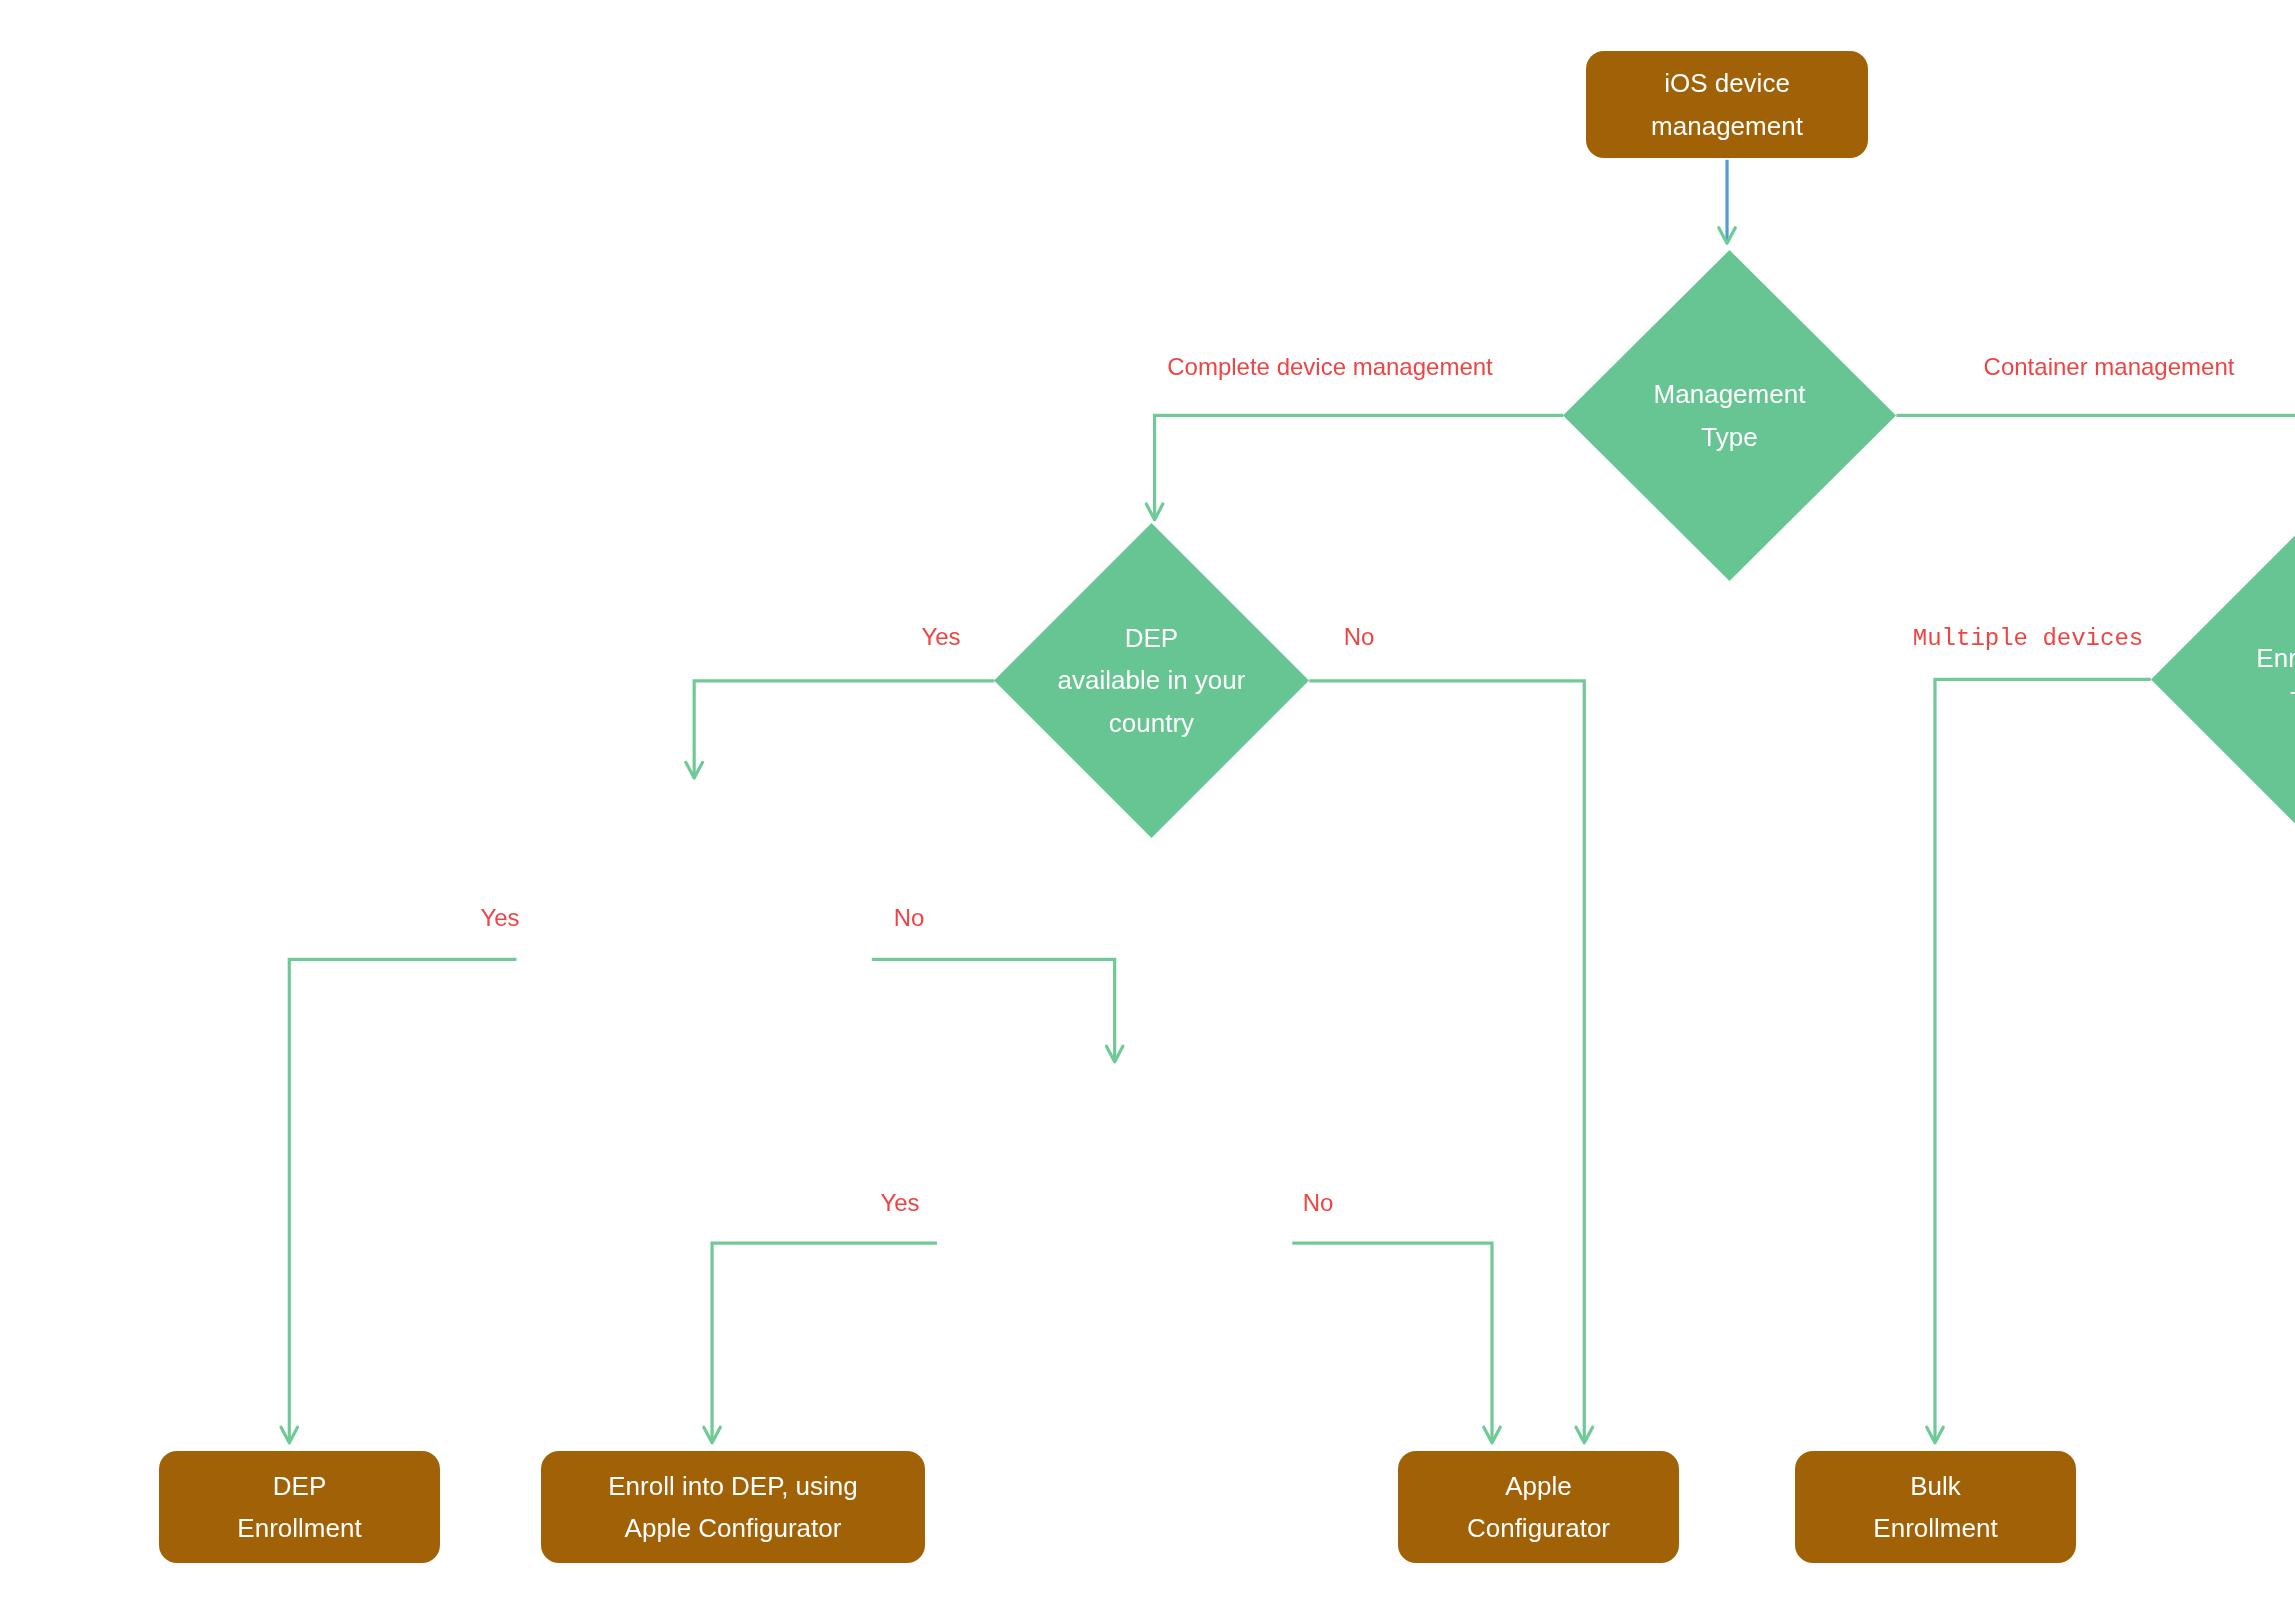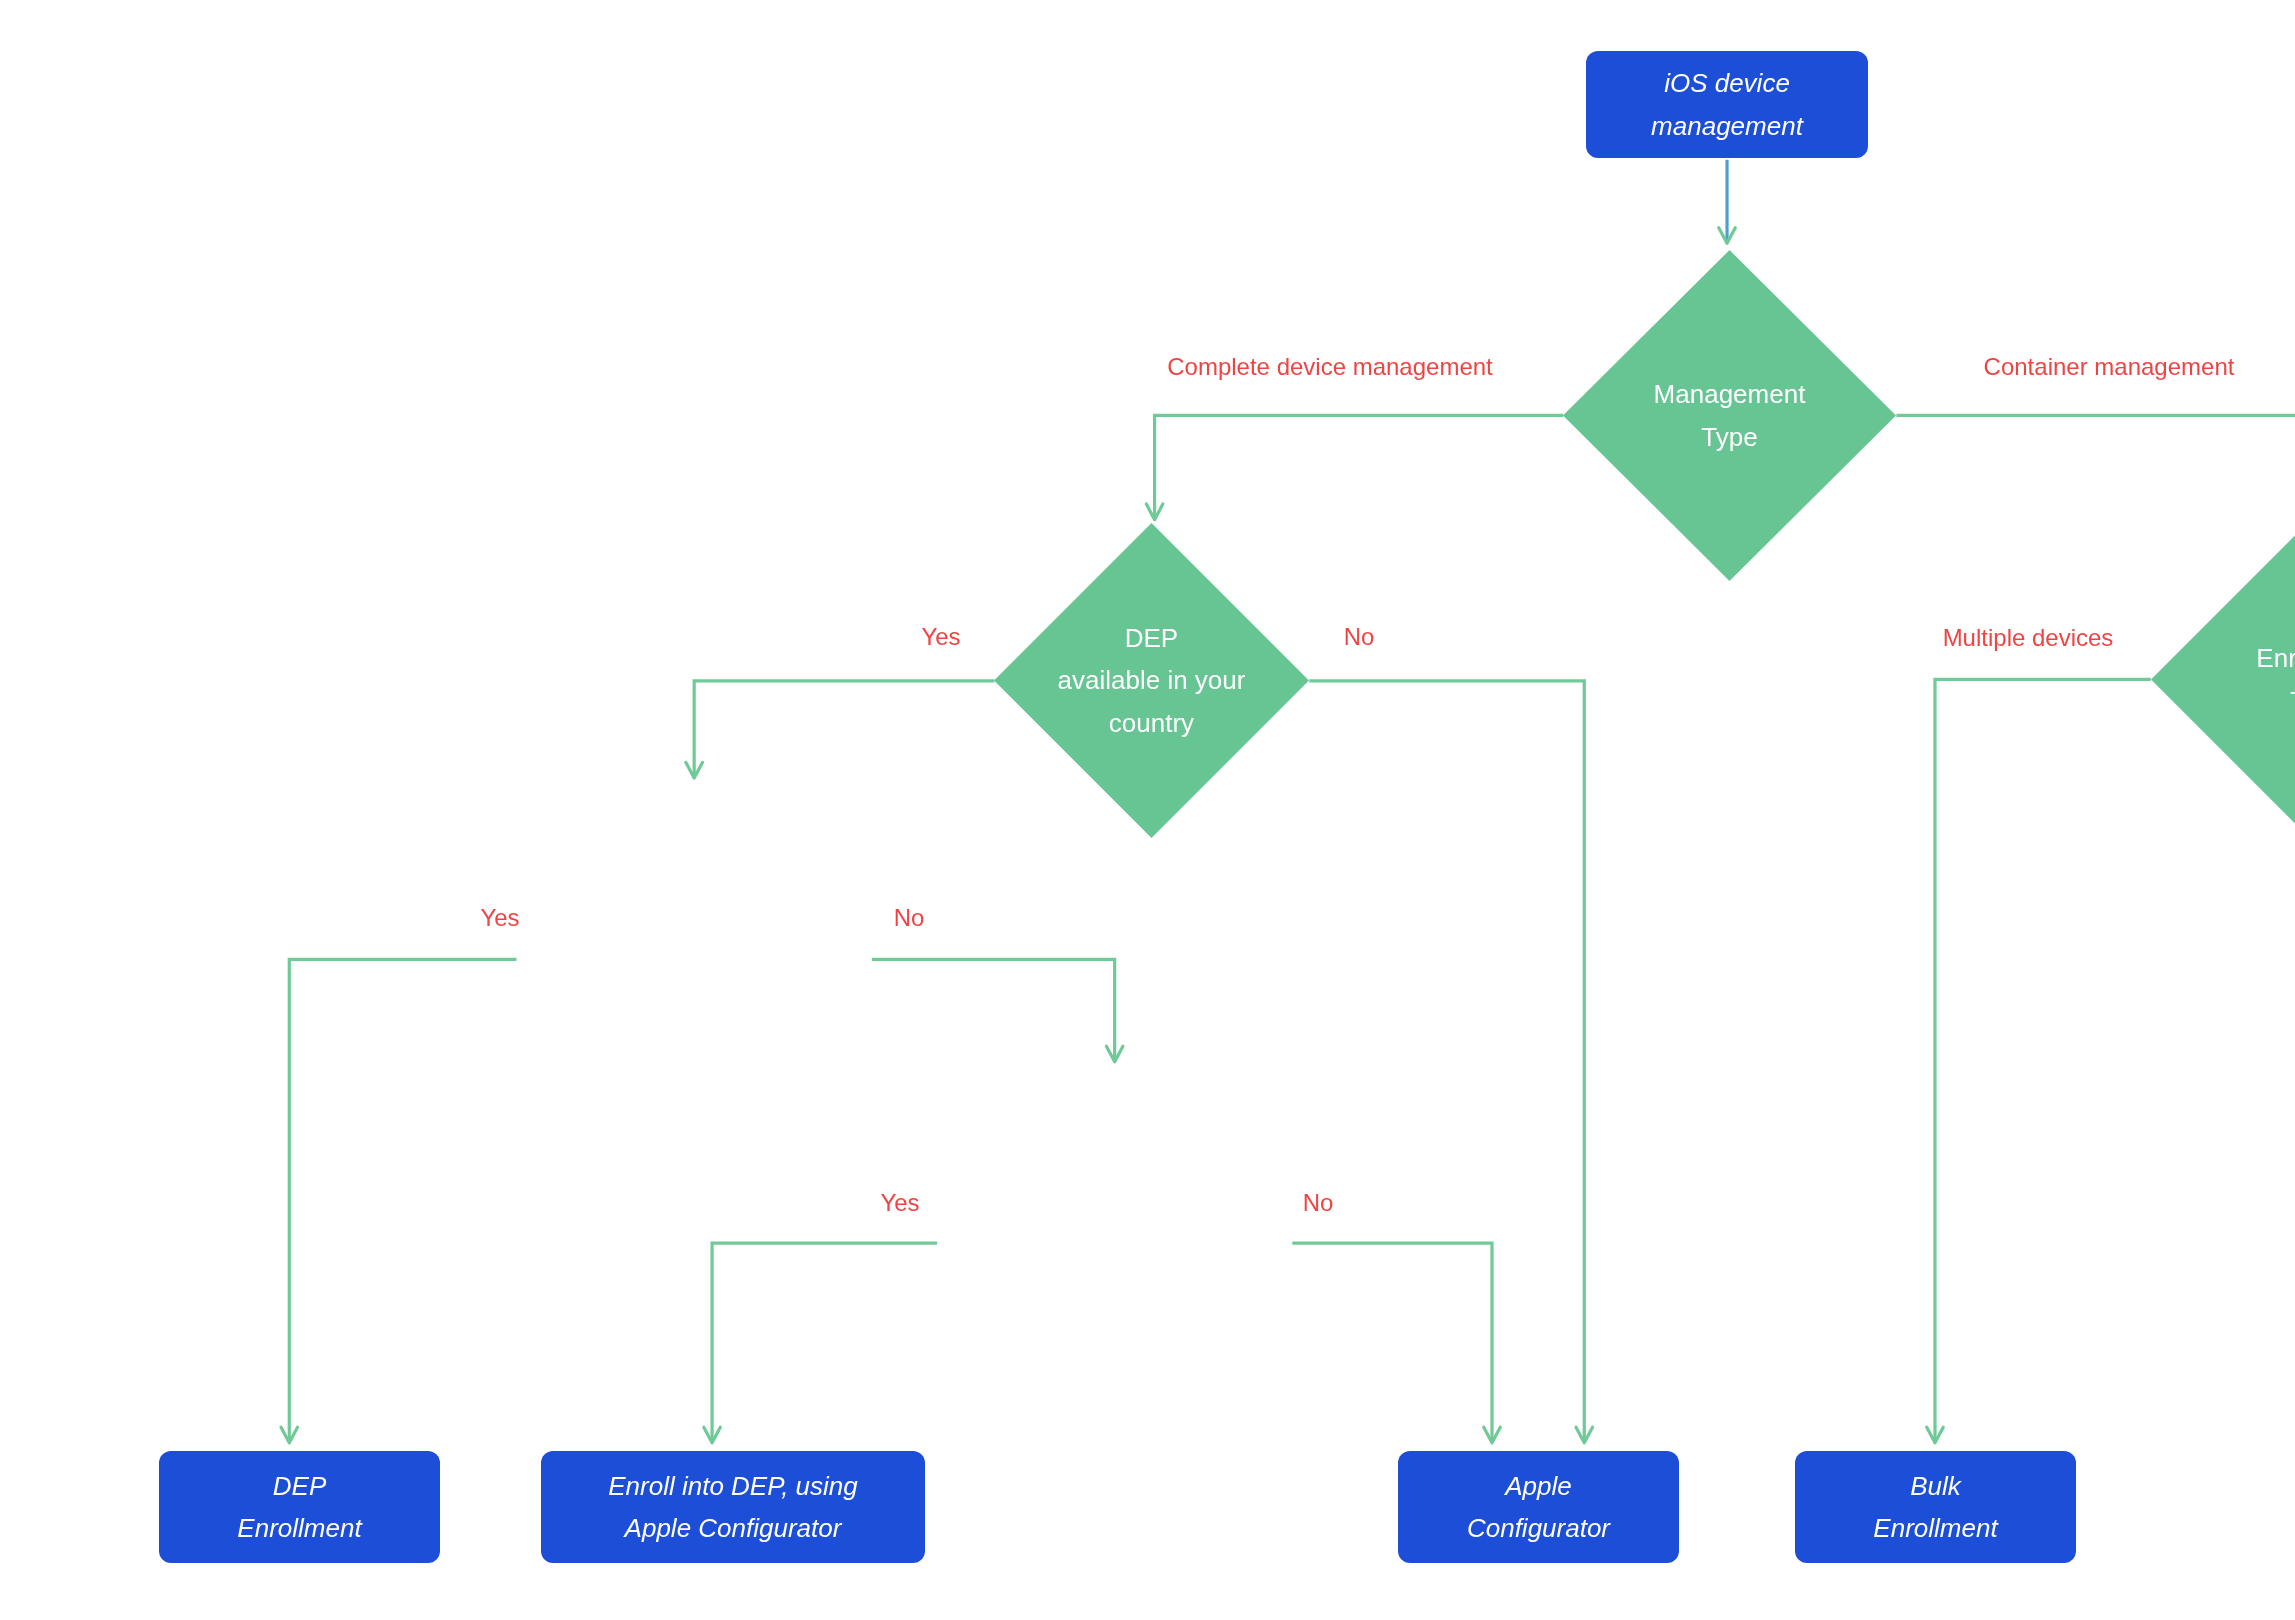--- a/index.html
+++ b/index.html
@@ -24,23 +24,22 @@
   .edges-svg path.blue { stroke: #4f9ed3; }
   .node {
     position: absolute;
     display: flex;
     align-items: center;
     justify-content: center;
     text-align: center;
     color: #ffffff;
   }
   .process {
-    background: #1d4ed8;
-    border-radius: 12px;
-    font-style: italic;
+    background: #a16207;
+    border-radius: 18px;
   }
   .decision {
     background: #67c594;
     clip-path: polygon(50% 0%, 100% 50%, 50% 100%, 0% 50%);
   }
   .node-text {
     white-space: pre-line;
     font-size: 26px;
     line-height: 1.62;
     color: #ffffff;
@@ -141,21 +140,21 @@
   </div>
 
   <div class="edge-label" style="left:1330px; top:367px;">Complete device management</div>
 
   <div class="edge-label" style="left:2089px; top:367px;margin-left:20px;">Container management</div>
 
   <div class="edge-label" style="left:941px; top:637px;">Yes</div>
 
   <div class="edge-label" style="left:1359px; top:637px;">No</div>
 
-  <div class="edge-label" style="left:2028px; top:638px;">Multiple devices</div>
+  <div class="edge-label" style="left:2028px; top:638px;font-family:Liberation Mono, monospace;">Multiple devices</div>
 
   <div class="edge-label" style="left:500px; top:918px;">Yes</div>
 
   <div class="edge-label" style="left:909px; top:918px;">No</div>
 
   <div class="edge-label" style="left:900px; top:1203px;">Yes</div>
 
   <div class="edge-label" style="left:1318px; top:1203px;">No</div>
 
 </div>

